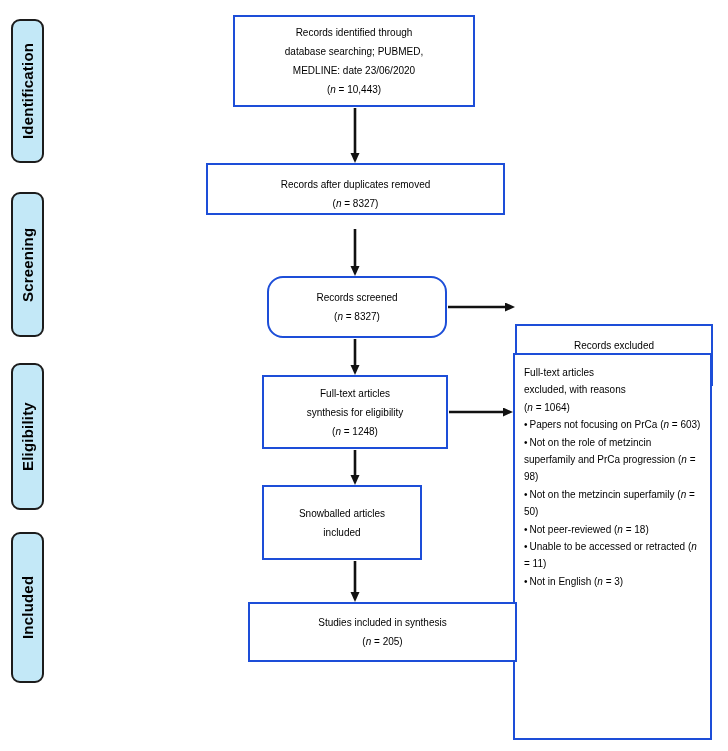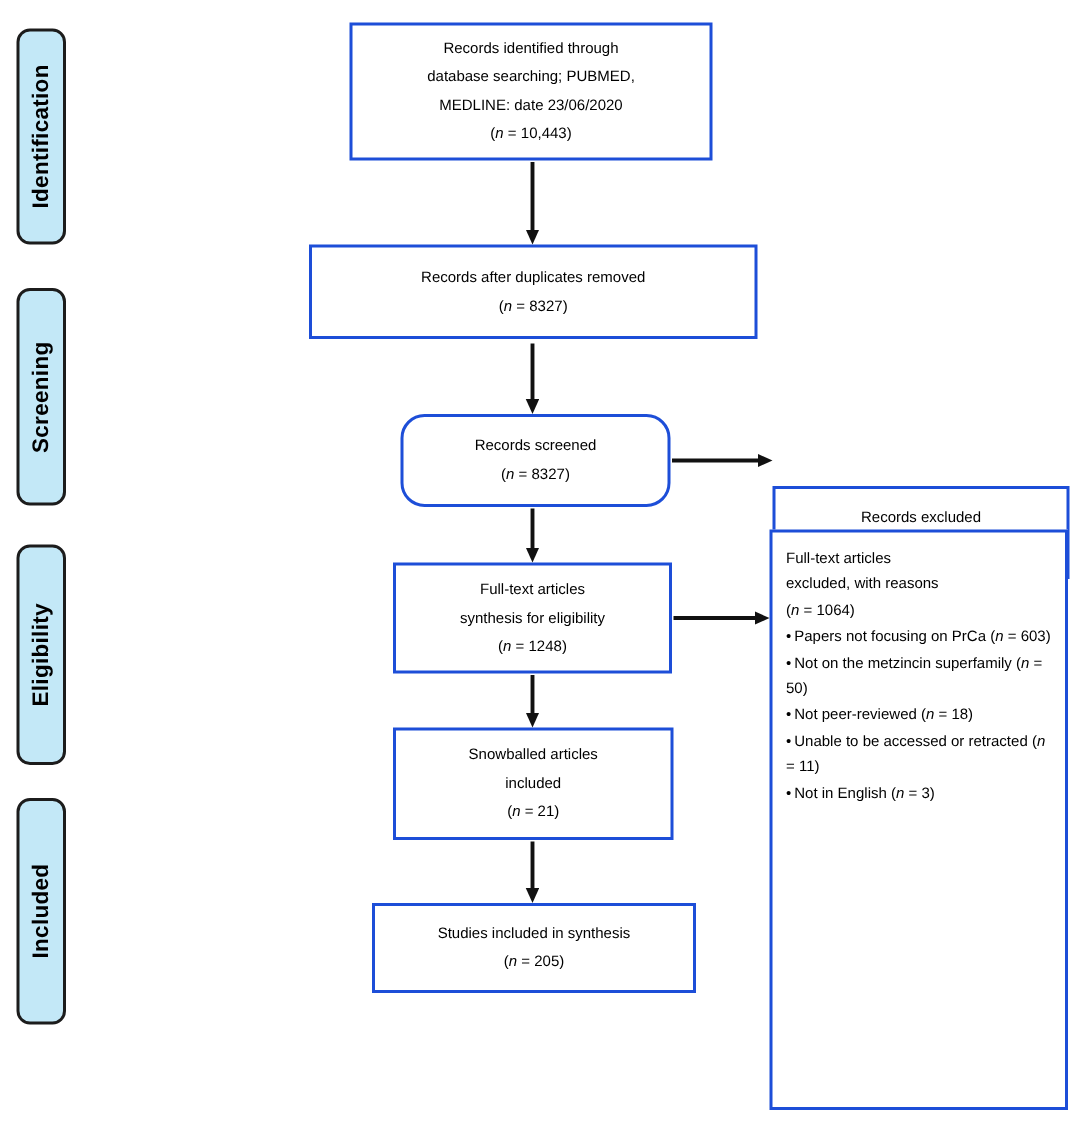--- a/index.html
+++ b/index.html
@@ -65,21 +65,21 @@
   <div class="stage" style="left:11px; top:363px; width:33px; height:147px;">Eligibility</div>
   <div class="stage" style="left:11px; top:532px; width:33px; height:151px;">Included</div>
 
   <div class="box center" style="left:233px; top:15px; width:242px; height:92px;">
       <div class="line">Records identified through</div>
       <div class="line">database searching; PUBMED,</div>
       <div class="line">MEDLINE: date 23/06/2020</div>
       <div class="line">(<i>n</i> = 10,443)</div>
     </div>
 
-  <div class="box center" style="left:206px; top:163px; width:299px; height:63px;">
+  <div class="box center" style="left:206px; top:163px; width:299px; height:52px;justify-content:flex-end;">
       <div class="line">Records after duplicates removed</div>
       <div class="line">(<i>n</i> = 8327)</div>
     </div>
 
   <div class="box center" style="left:267px; top:276px; width:180px; height:62px;border-radius:16px;">
       <div class="line">Records screened</div>
       <div class="line">(<i>n</i> = 8327)</div>
     </div>
 
   <div class="box center" style="left:515px; top:276px; width:198px; height:62px;margin-top:48px;">
@@ -94,34 +94,34 @@
     </div>
 
   <div class="box reasons" style="left:513px; top:353px; width:199px; height:387px;">
     <div>
         <div class="line">Full-text articles</div>
         <div class="line">excluded, with reasons</div>
         <div class="line">(<i>n</i> = 1064)</div>
       </div>
     <div>
         <div class="bullet">• Papers not focusing on PrCa (<i>n</i> = 603)</div>
+        <div class="bullet">• Not on the role of metzincin superfamily and PrCa progression (<i>n</i> = 98)</div>
         <div class="bullet">• Not on the metzincin superfamily (<i>n</i> = 50)</div>
         <div class="bullet">• Not peer-reviewed (<i>n</i> = 18)</div>
         <div class="bullet">• Unable to be accessed or retracted (<i>n</i> = 11)</div>
         <div class="bullet">• Not in English (<i>n</i> = 3)</div>
       </div>
   </div>
 
-  <div class="box center" style="left:262px; top:485px; width:187px; height:75px;">
+  <div class="box center" style="left:262px; top:485px; width:160px; height:75px;">
       <div class="line">Snowballed articles</div>
       <div class="line">included</div>
-      <div class="line">(<i>n</i> = 21)</div>
     </div>
 
-  <div class="box center" style="left:248px; top:602px; width:216px; height:60px;">
+  <div class="box center" style="left:248px; top:602px; width:269px; height:60px;">
       <div class="line">Studies included in synthesis</div>
       <div class="line">(<i>n</i> = 205)</div>
     </div>
 
   <svg class="arrows" width="728" height="751">
     <defs>
       <marker id="ah" markerUnits="userSpaceOnUse" markerWidth="11" markerHeight="10" refX="1" refY="4.5" orient="auto">
         <path d="M0,0 L10,4.5 L0,9 Z" fill="#111111"></path>
       </marker>
     </defs>

